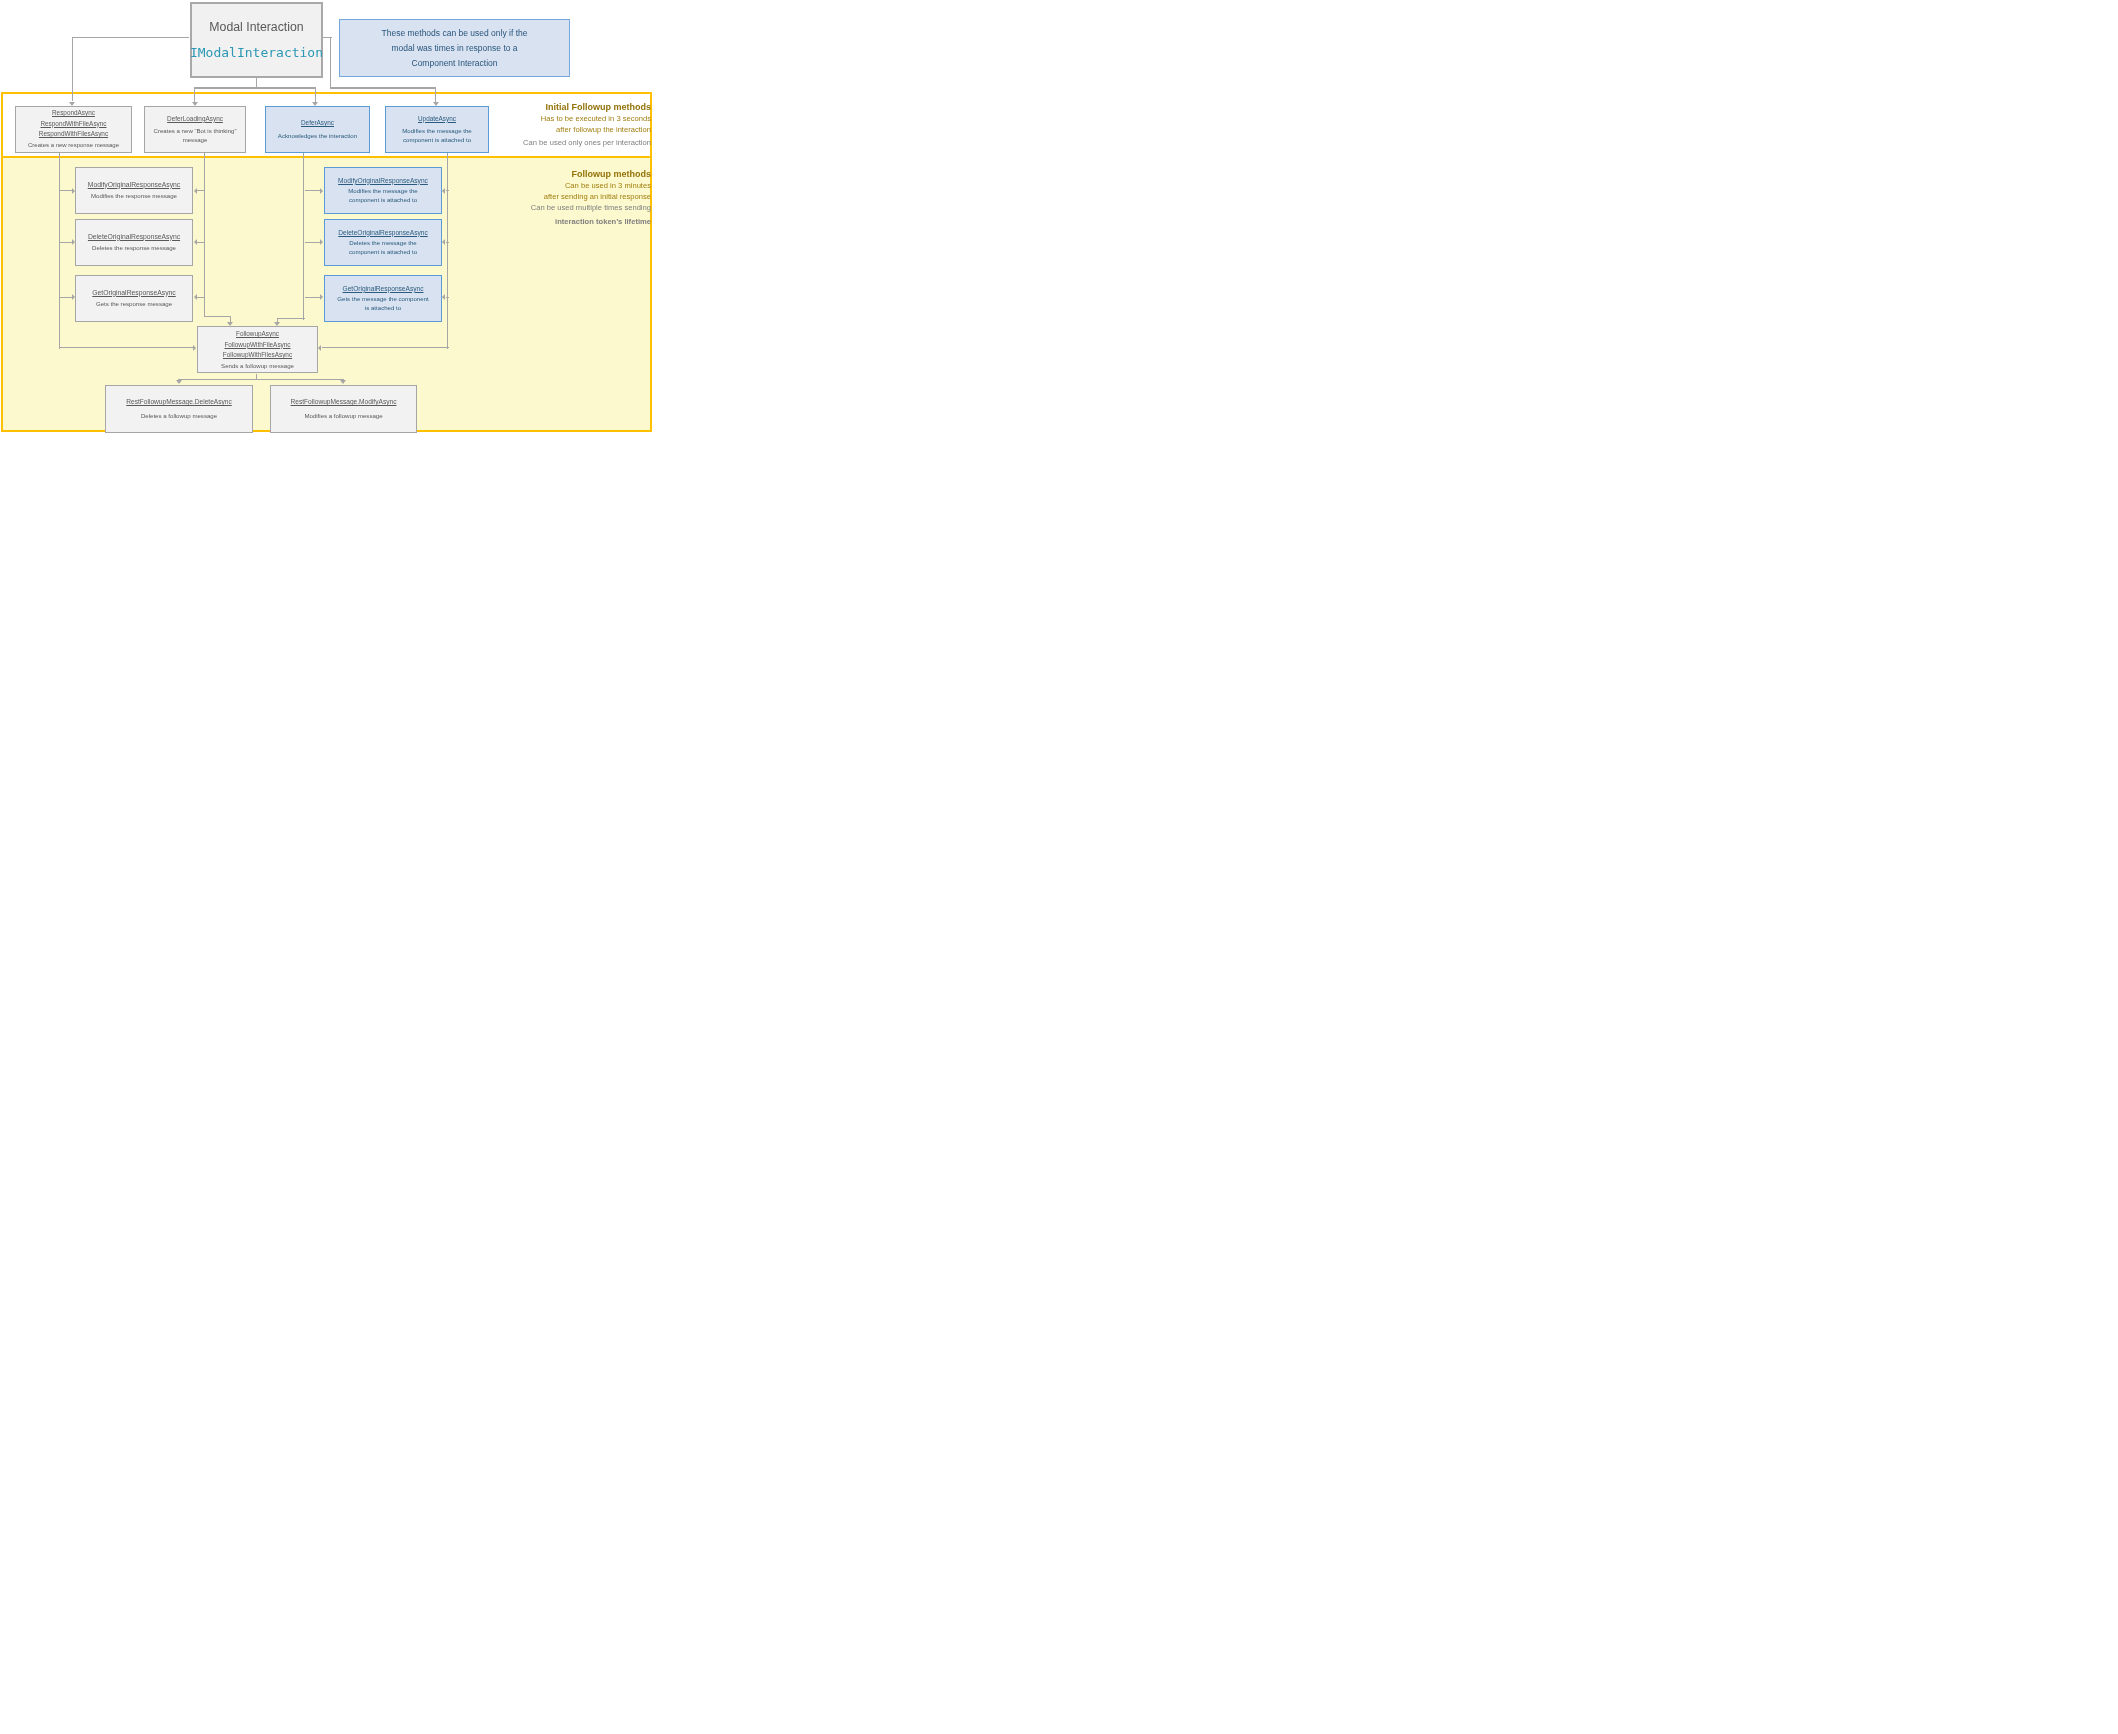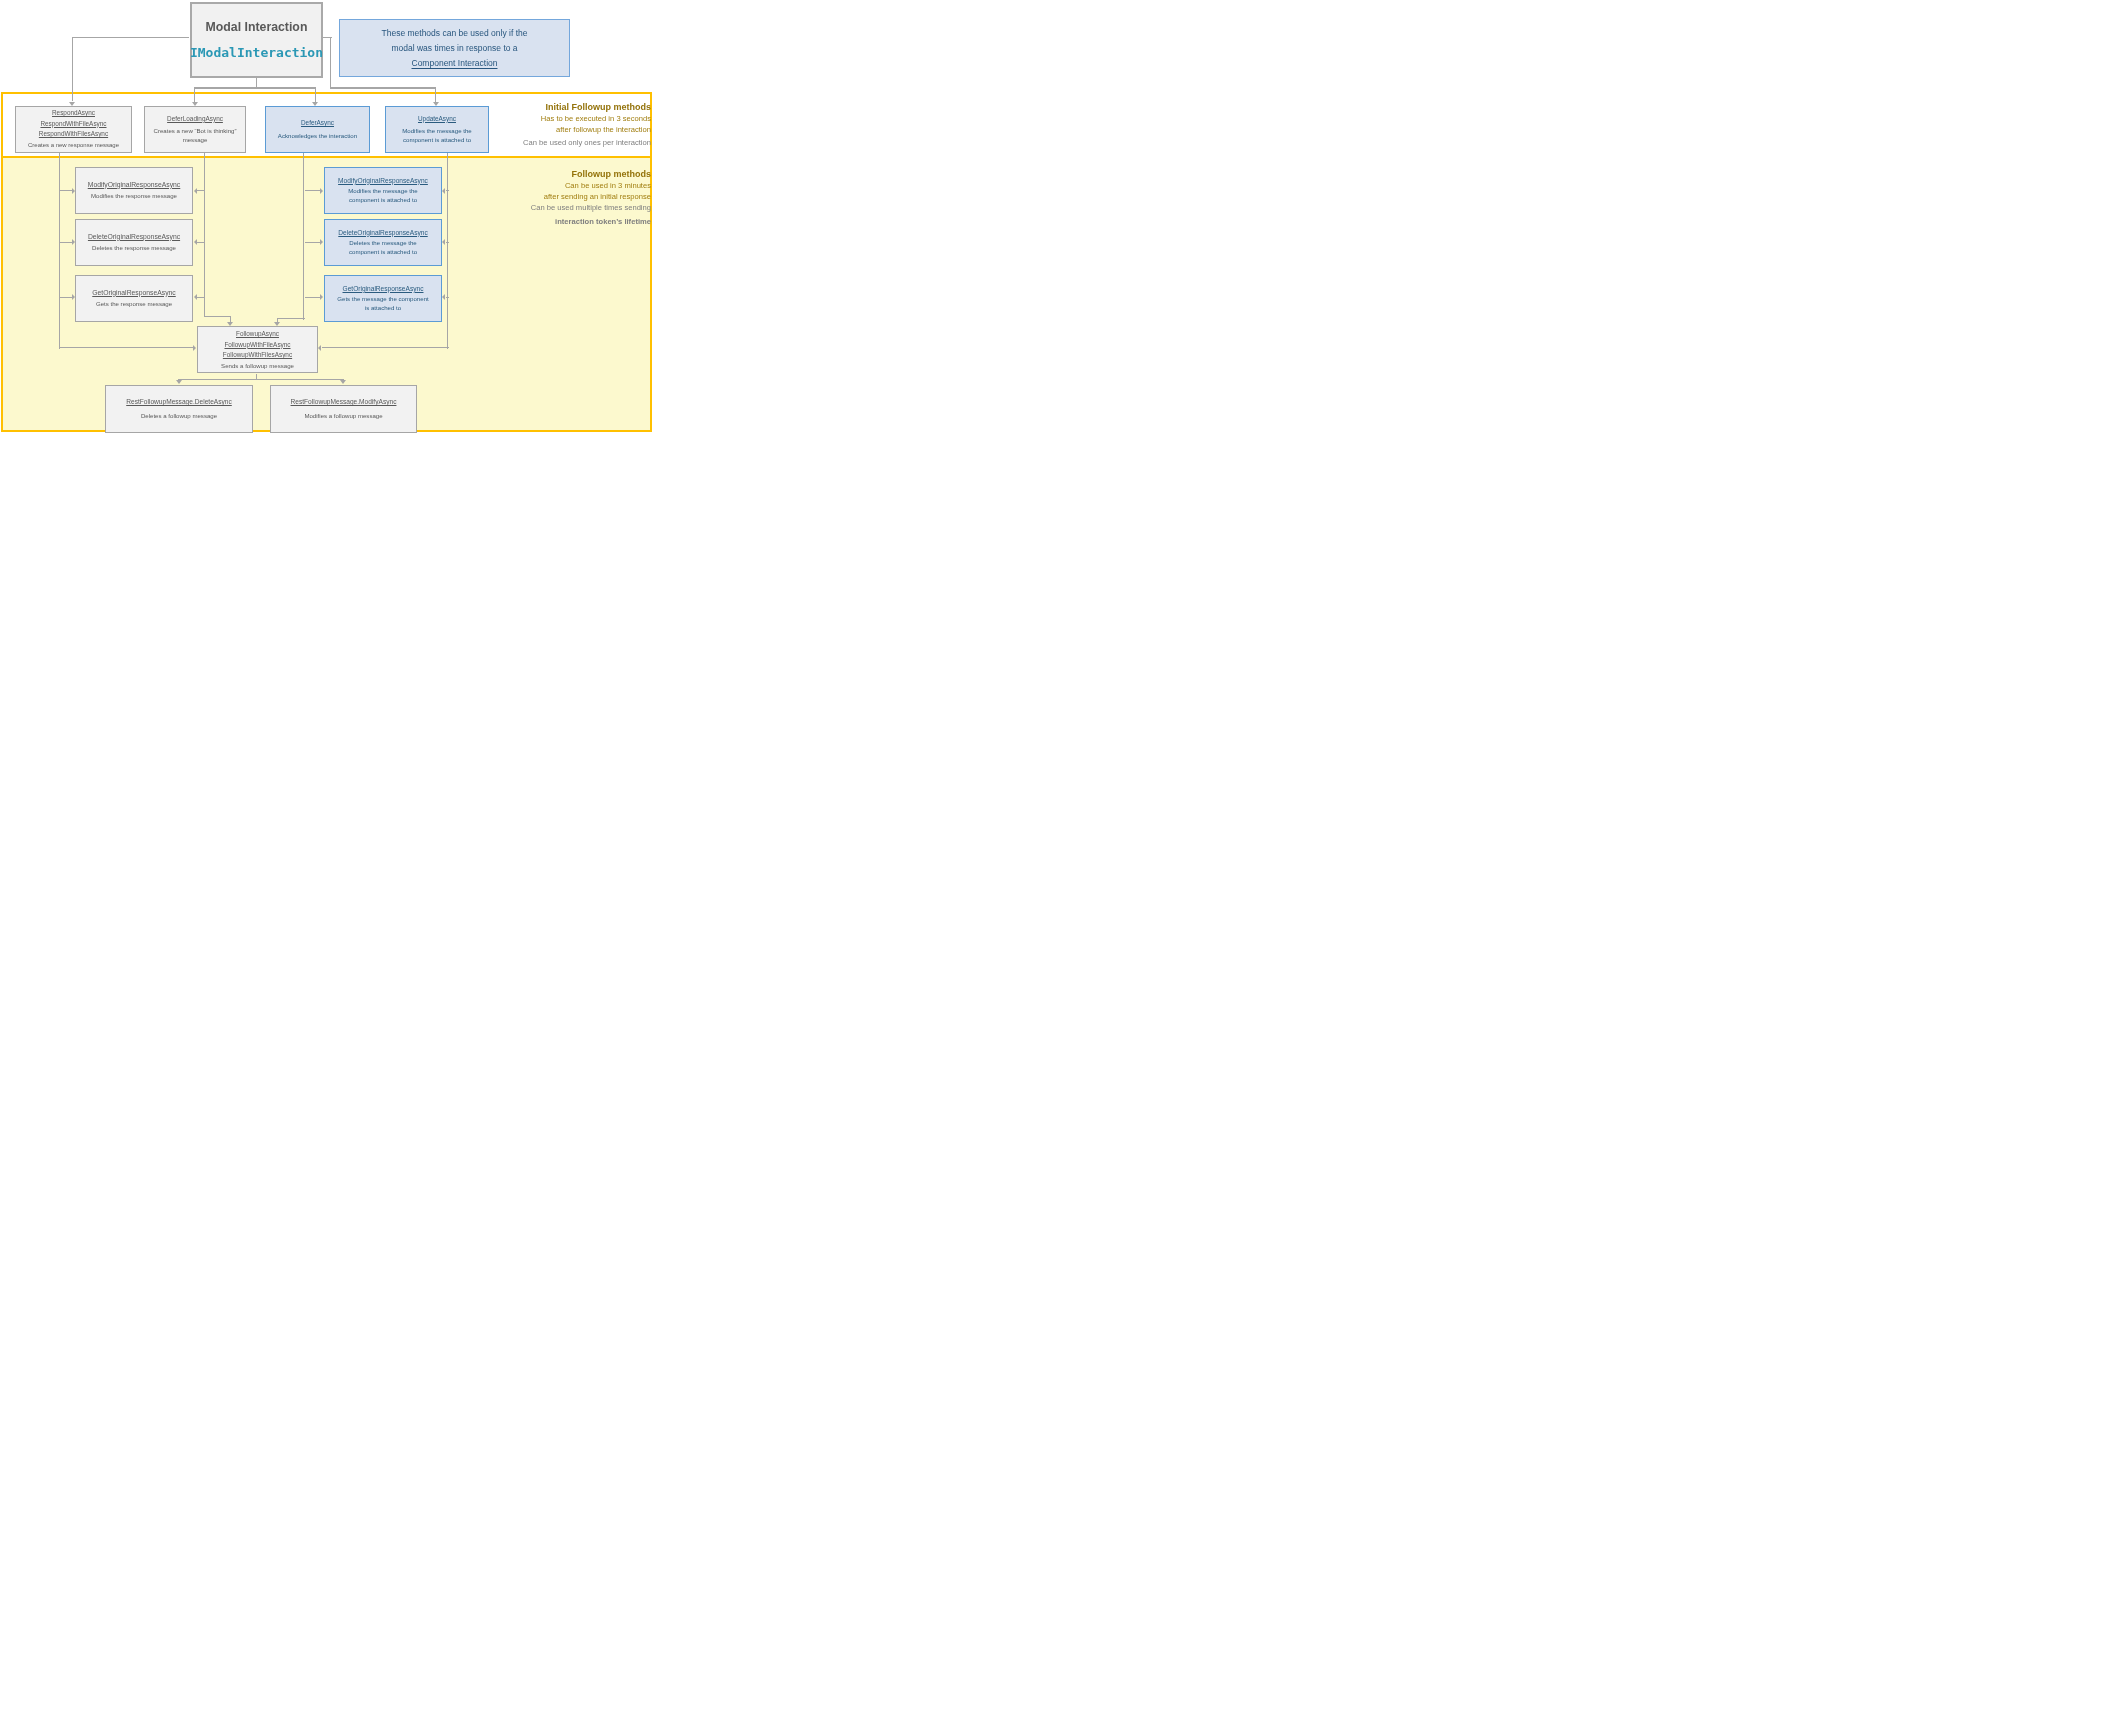--- a/index.html
+++ b/index.html
@@ -19,26 +19,26 @@
   
   .box{position:absolute;box-sizing:border-box;display:flex;flex-direction:column;align-items:center;justify-content:center;text-align:center;}
   .box-gray{background:#F2F2F2;border:1.7px solid #A6A6A6;}
   .box-blue{background:#D9E2F0;border:1.3px solid #5B9BD5;}
   .m{text-decoration:underline;text-decoration-thickness:0.8px;text-underline-offset:1.3px;}
   .g-txt{color:#595959;}
   .b-txt{color:#2A5B7F;}
   .meth{font-size:6.4px;line-height:8.5px;}
   .desc{font-size:6.1px;line-height:9px;}
   
-  .title-box{background:#F1F1F1;border:2.1px solid #A9A9A9;gap:11px;font-weight:bold;}
+  .title-box{background:#F1F1F1;border:2.1px solid #A9A9A9;gap:11px;}
   .title-main{font-size:12.3px;color:#595959;}
   .title-code{font-family:"DejaVu Sans Mono", monospace;font-size:13px;color:#2B98B5;}
   
   .note-box{background:#D9E2F0;border:1.3px solid #74A7DC;font-size:8.5px;line-height:15px;color:#28567E;}
-  .note-link{text-decoration:underline;text-decoration-thickness:1.1px;text-underline-offset:1.7px;}
+  .note-link{text-decoration-thickness:1.1px;text-underline-offset:1.7px;}
   
   .side-note{position:absolute;text-align:right;width:185px;}
   .side-heading{font-size:9px;font-weight:bold;color:#94730B;line-height:11.4px;}
   .side-gold{font-size:7.6px;color:#A17E10;line-height:11px;}
   .side-gray{font-size:7.6px;color:#7F7F7F;line-height:11px;}
 </style>
 </head>
 <body>
 
 <div class="stage">

